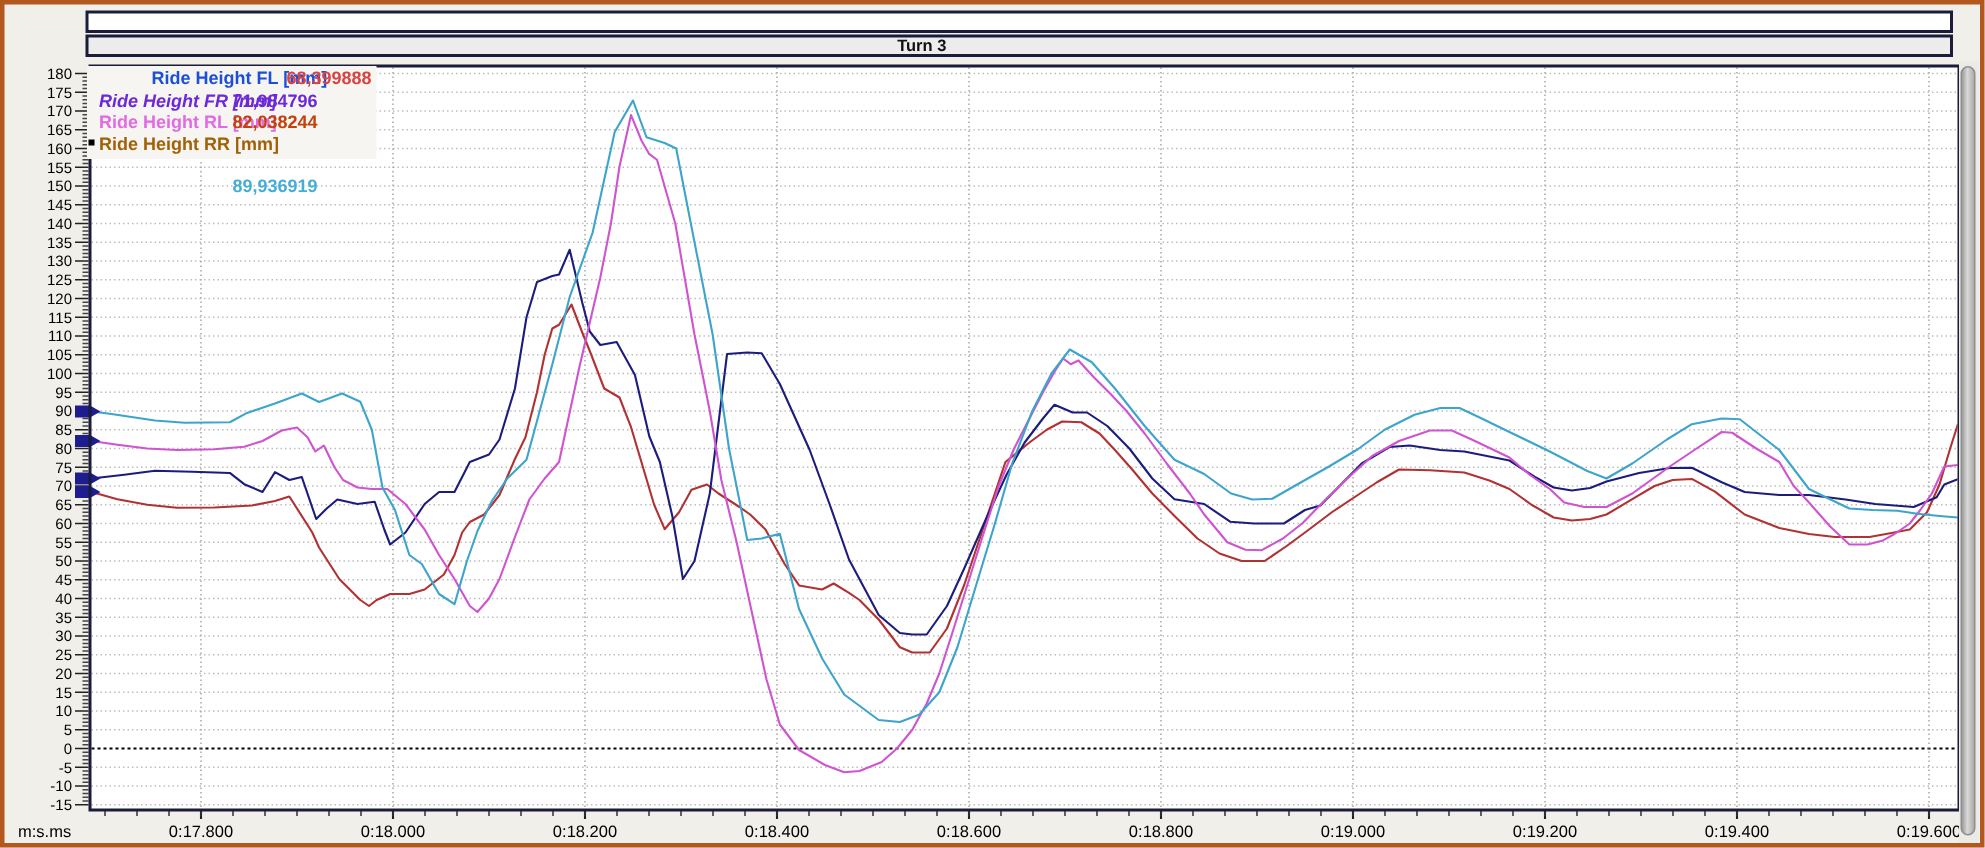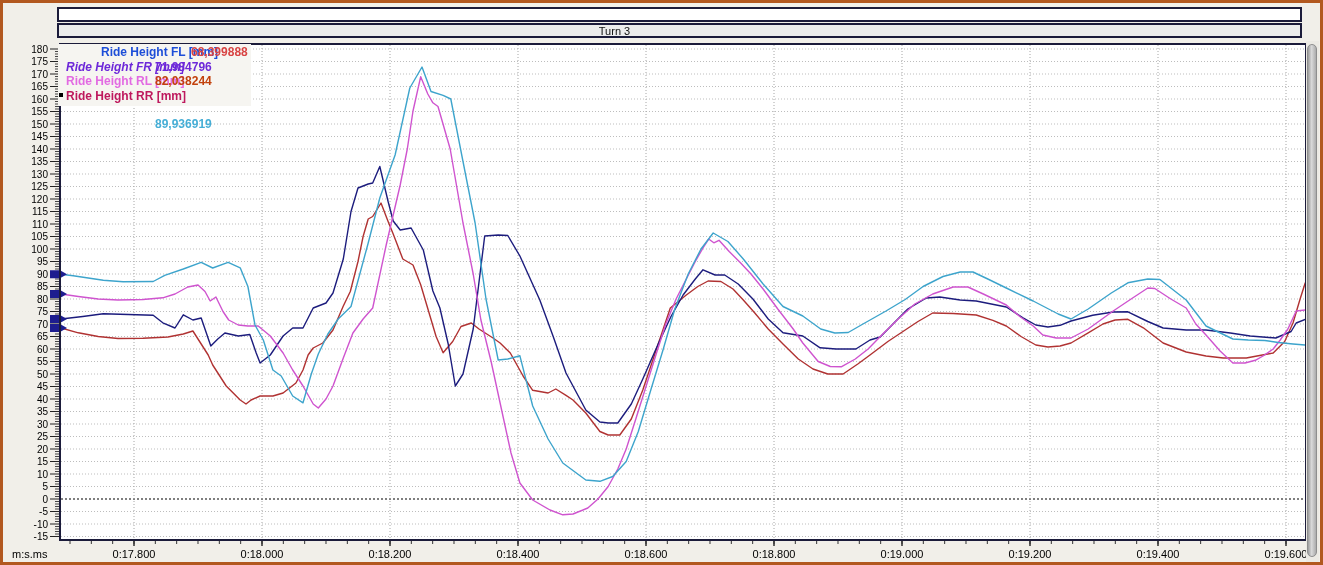--- a/index.html
+++ b/index.html
@@ -4,21 +4,21 @@
 <style>
   html,body{margin:0;padding:0;}
   body{width:1323px;height:565px;background:#f1efe9;}
   .screen{
     position:relative;width:1323px;height:565px;box-sizing:border-box;
     background:#f1efe9;border:3px solid #b2581f;overflow:hidden;
     font-family:"Liberation Sans",sans-serif;
   }
   .pane-bar{
     position:absolute;left:54px;width:1245px;height:15px;box-sizing:border-box;
-    border:2px solid #1b1b3a;background:#ffffff;
+    border:2px solid #1b1b3a;background:#ffffff;font-weight:bold;
   }
   .pane-bar.title{
     top:20px;background:#ececec;display:flex;align-items:center;justify-content:center;
     padding-right:130px;font-size:11px;color:#111;
   }
   .pane-bar.empty{top:4px;}
   #chart-svg{position:absolute;left:0;top:37px;}
   .legend{
     position:absolute;left:55px;top:41px;width:193px;height:61px;
     background:#f6f5f1;font-size:12px;line-height:14.6px;z-index:5;padding-top:1px;
@@ -440,21 +440,21 @@
       </div>
       <div class="legend-row">
         <span class="legend-name" style="color: #6d28d9; font-style: italic;">Ride Height FR [mm]</span>
         <span class="legend-value" style="color: #6d28d9;">71,984796</span>
       </div>
       <div class="legend-row">
         <span class="legend-name" style="color: rgb(226, 106, 226); text-align: right;">Ride Height RL [mm]</span>
         <span class="legend-value" style="color: #c2410c;">82,038244</span>
       </div>
       <div class="legend-row">
-        <span class="legend-name" style="color: #be185d;">Ride Height RR [mm]</span>
+        <span class="legend-name" style="color: #a16207;">Ride Height RR [mm]</span>
         <span class="legend-value" style="color: rgb(69, 174, 214); margin-top: 28px;">89,936919</span>
       </div>
     </div>
 
   <div class="scrollbar">
     <div class="scrollbar-thumb"></div>
   </div>
 
 </div>
 

